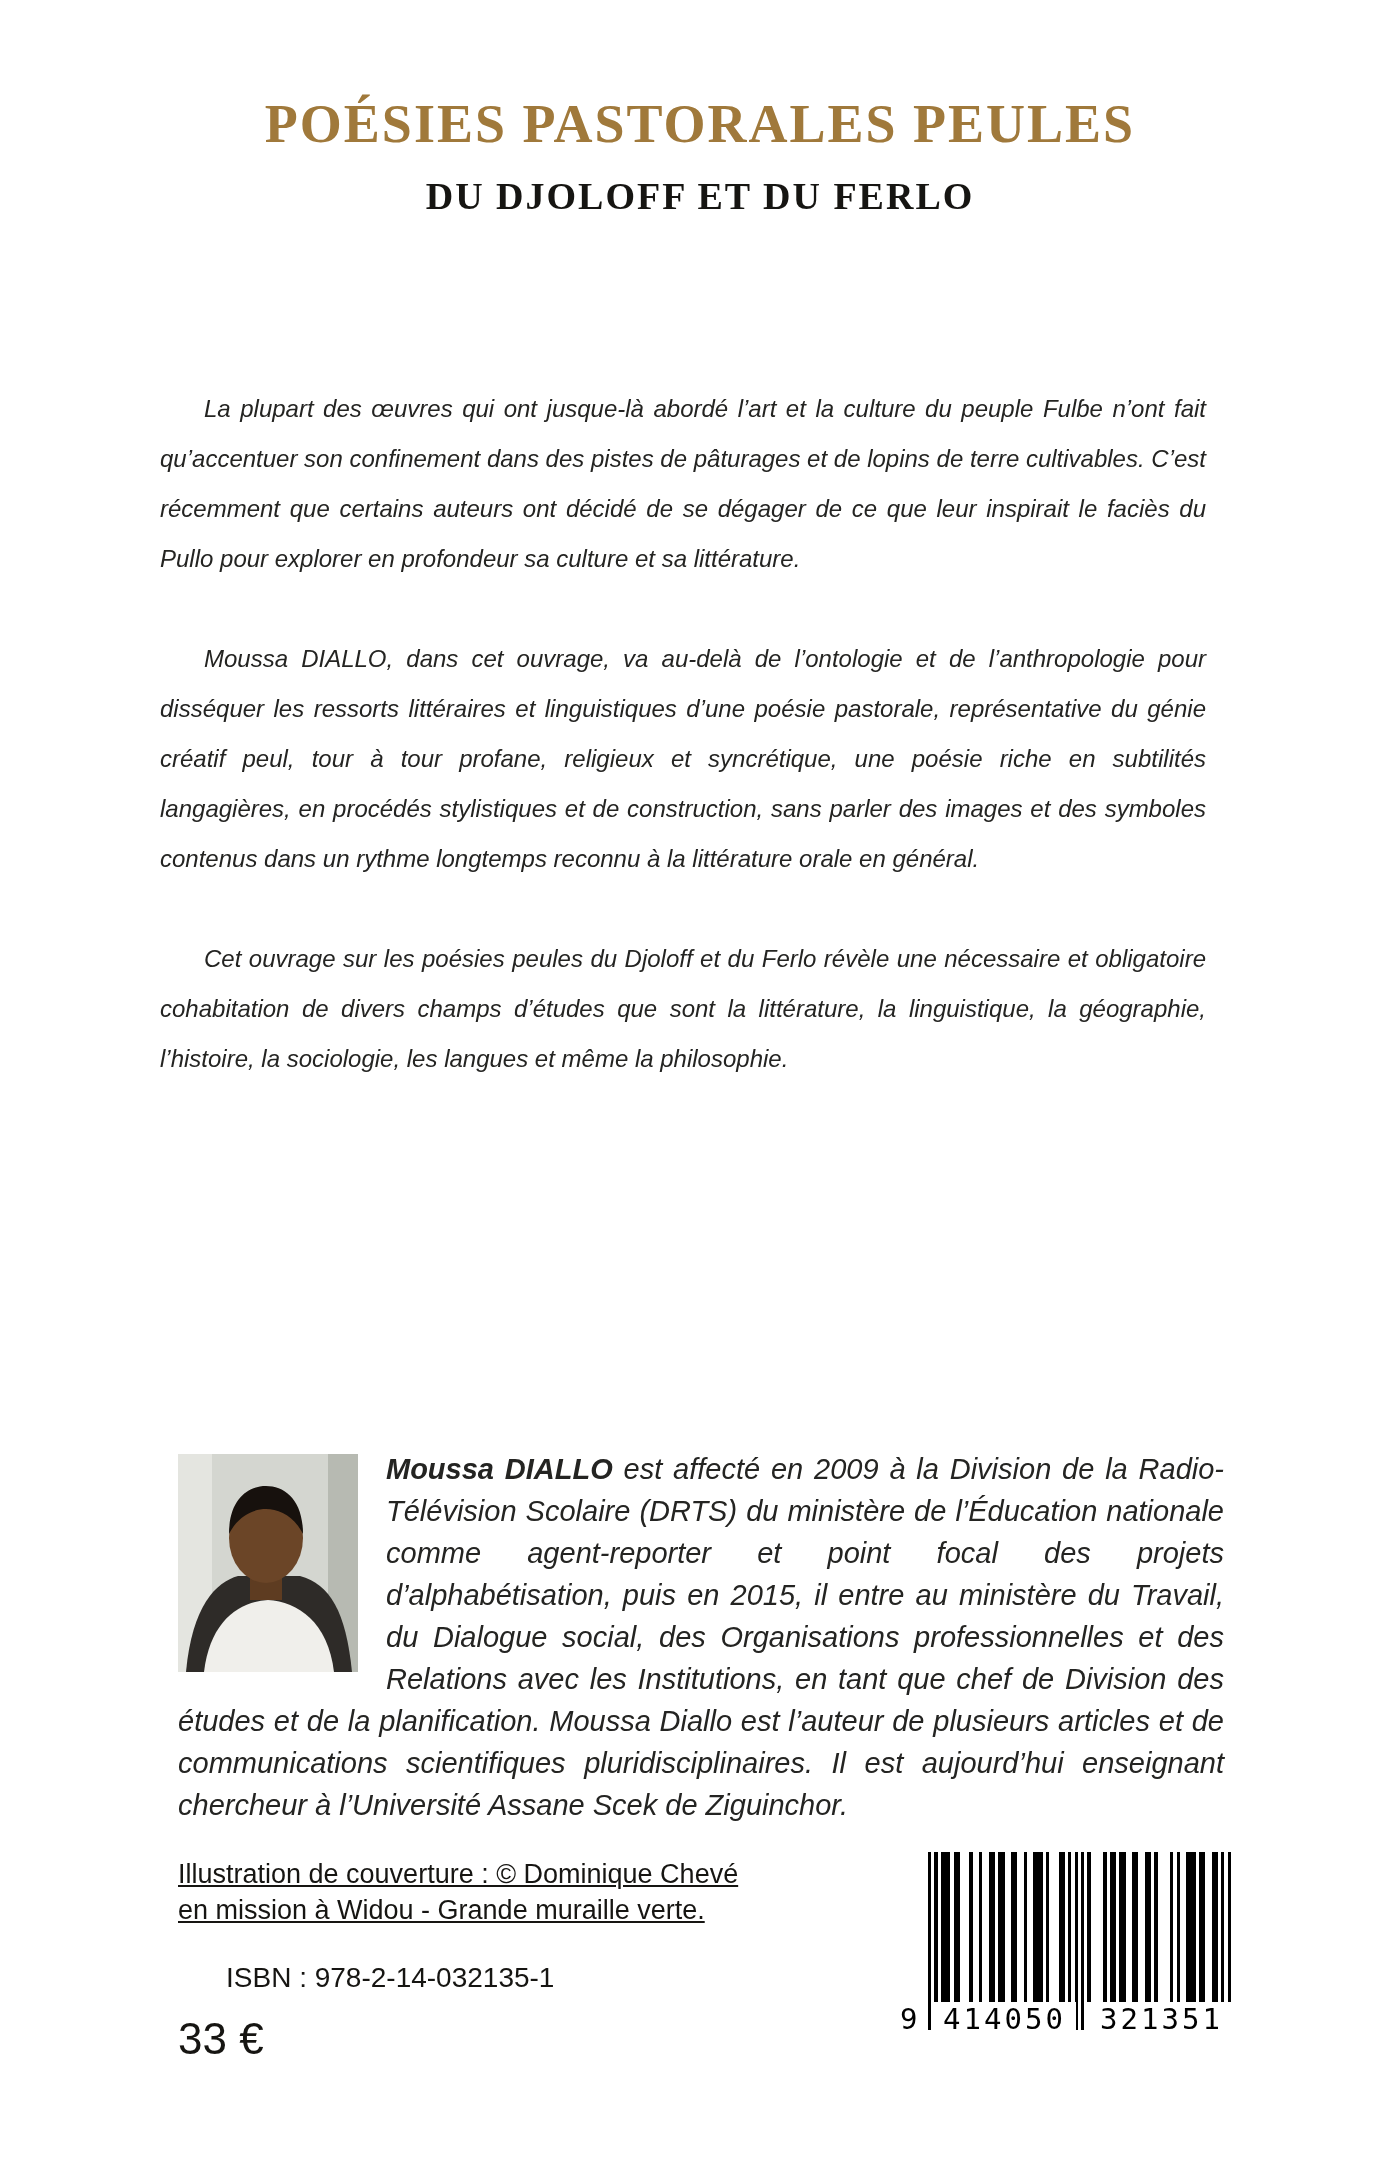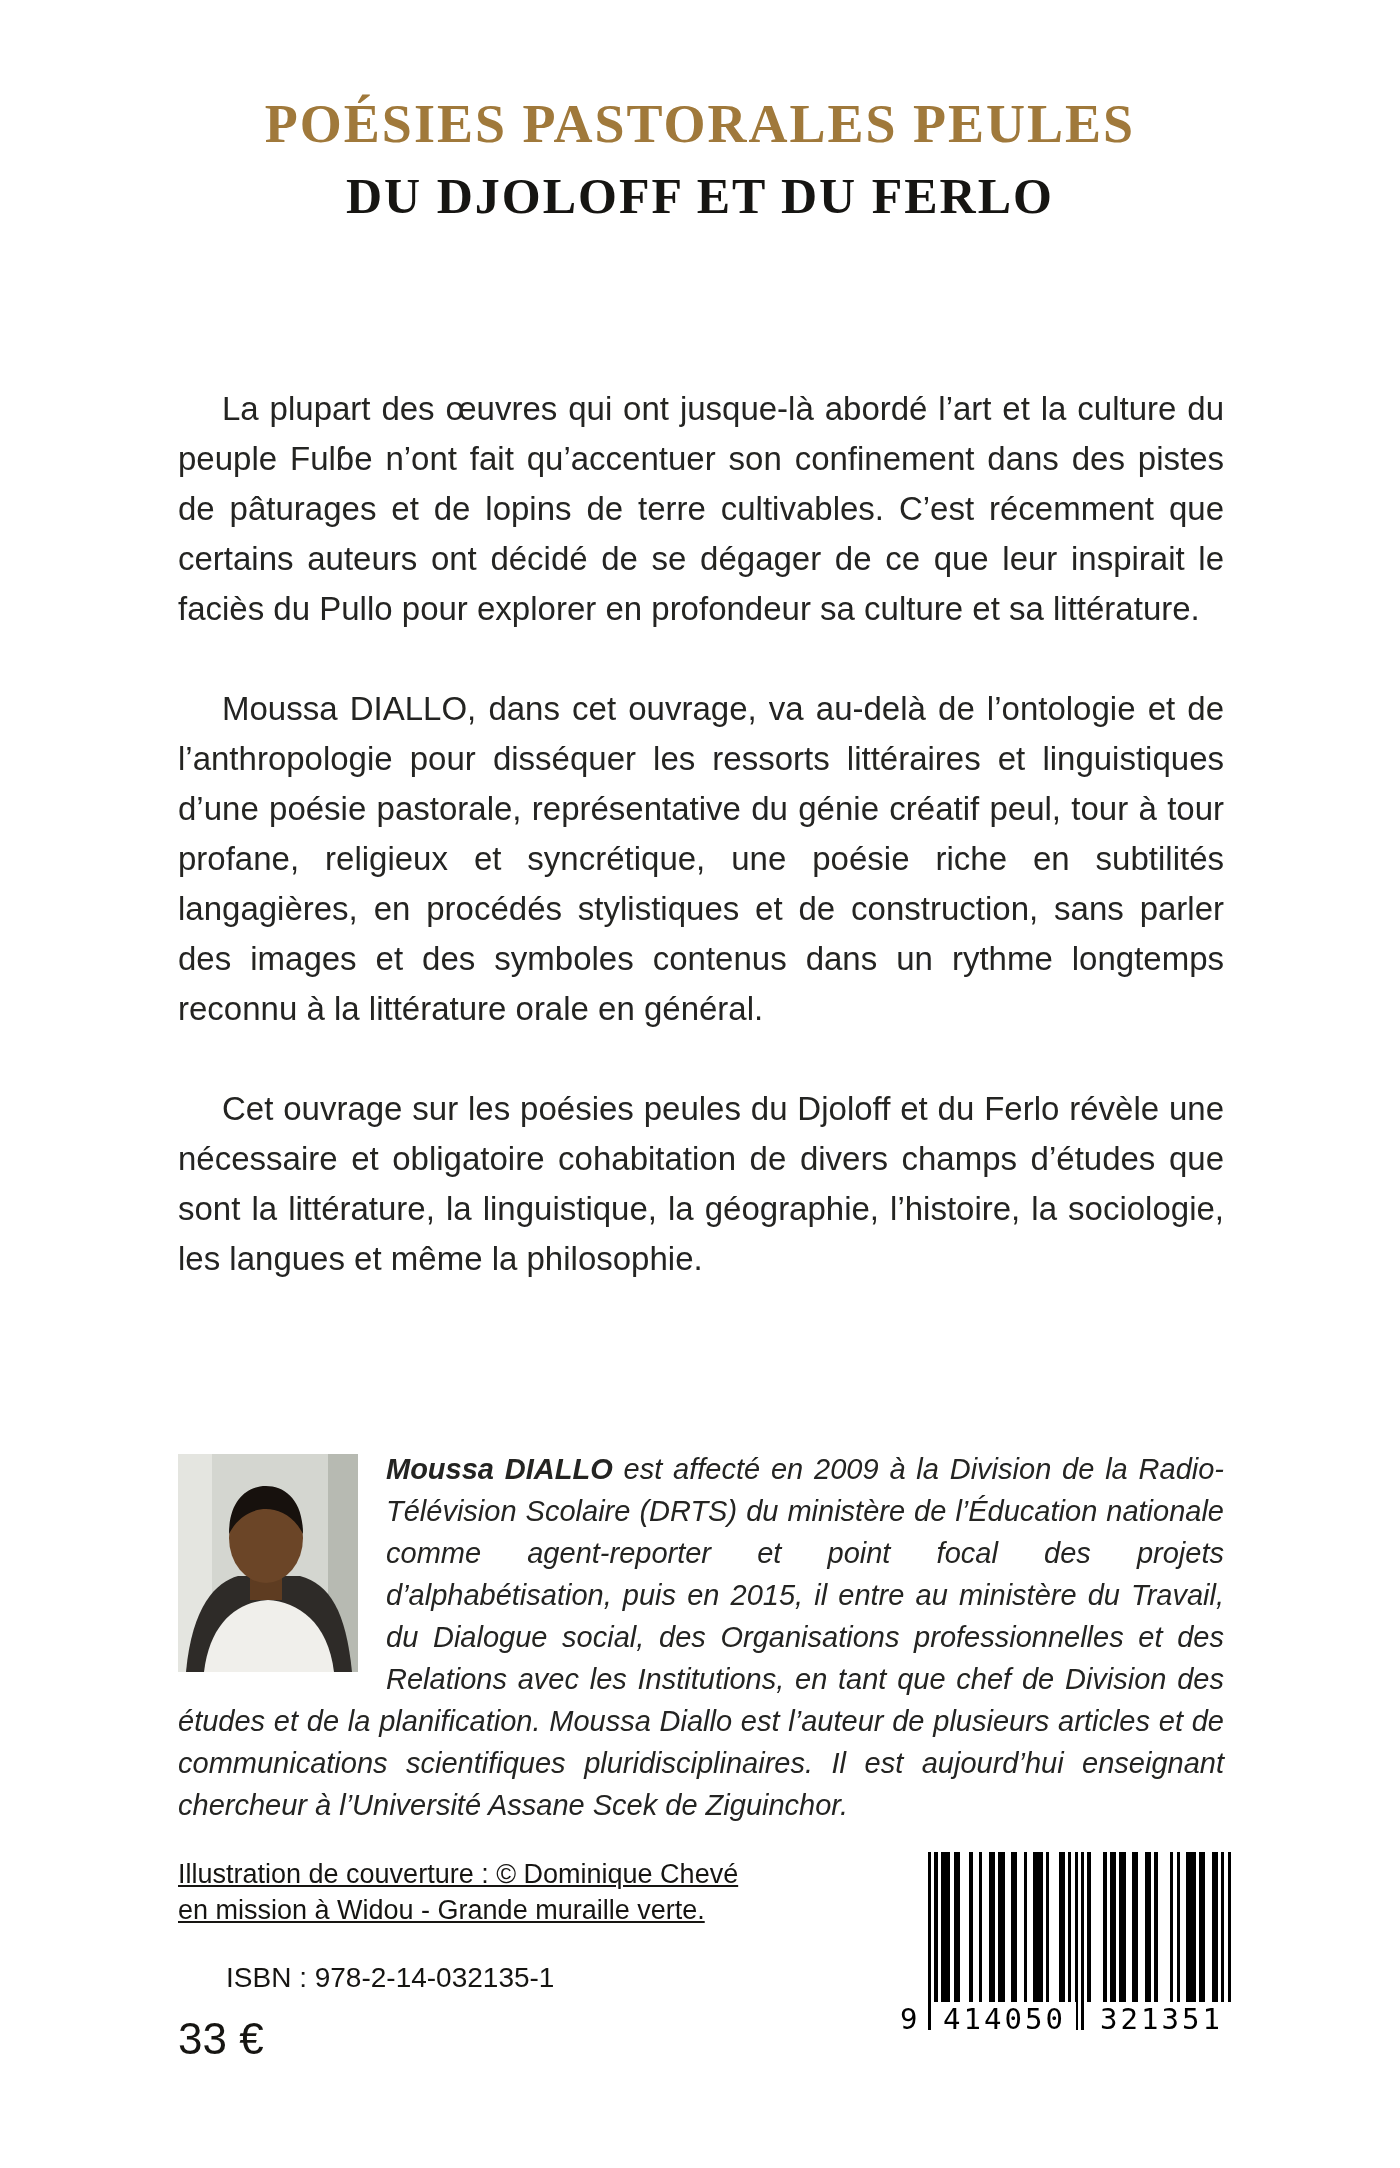--- a/index.html
+++ b/index.html
@@ -18,33 +18,34 @@
     font-family:"Liberation Serif", serif;
     font-weight:bold;
     font-size:54px;
     letter-spacing:2px;
     color:#a0793b;
     line-height:64px;
   }
   .book-subtitle{
     font-family:"Liberation Serif", serif;
     font-weight:bold;
-    font-size:50px;
+    font-size:38px;
     letter-spacing:2px;
     color:#161512;
     line-height:60px;
     margin-top:10px;
   }
 
   
   .synopsis{
-    position:absolute;top:384px;left:178px;width:1046px;
-    font-size:33px;line-height:50px;
+    position:absolute;top:384px;left:160px;width:1046px;
+    font-size:24px;line-height:50px;
     text-align:justify;
     color:#242422;
+    font-style:italic;
   }
   .synopsis p{margin:0 0 50px 0;text-indent:44px;}
 
   
   .bio{
     position:absolute;top:1448px;left:178px;width:1046px;
     font-size:29px;line-height:42px;
     font-style:italic;
     text-align:justify;
     color:#242422;

